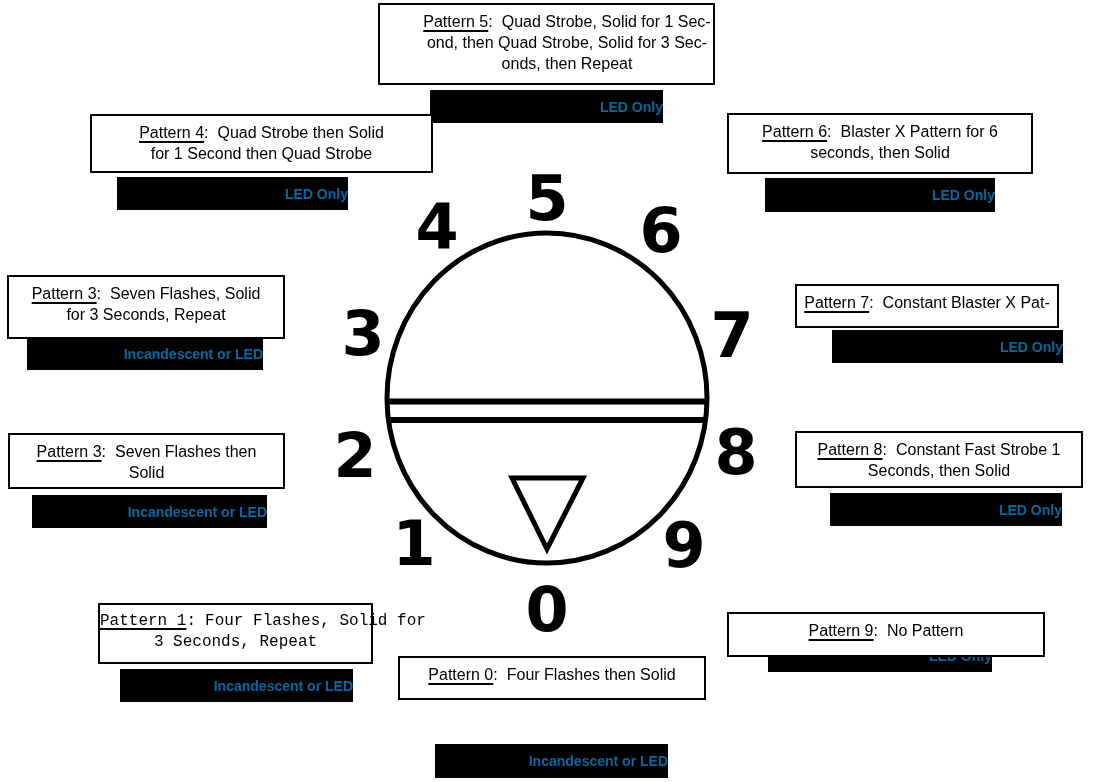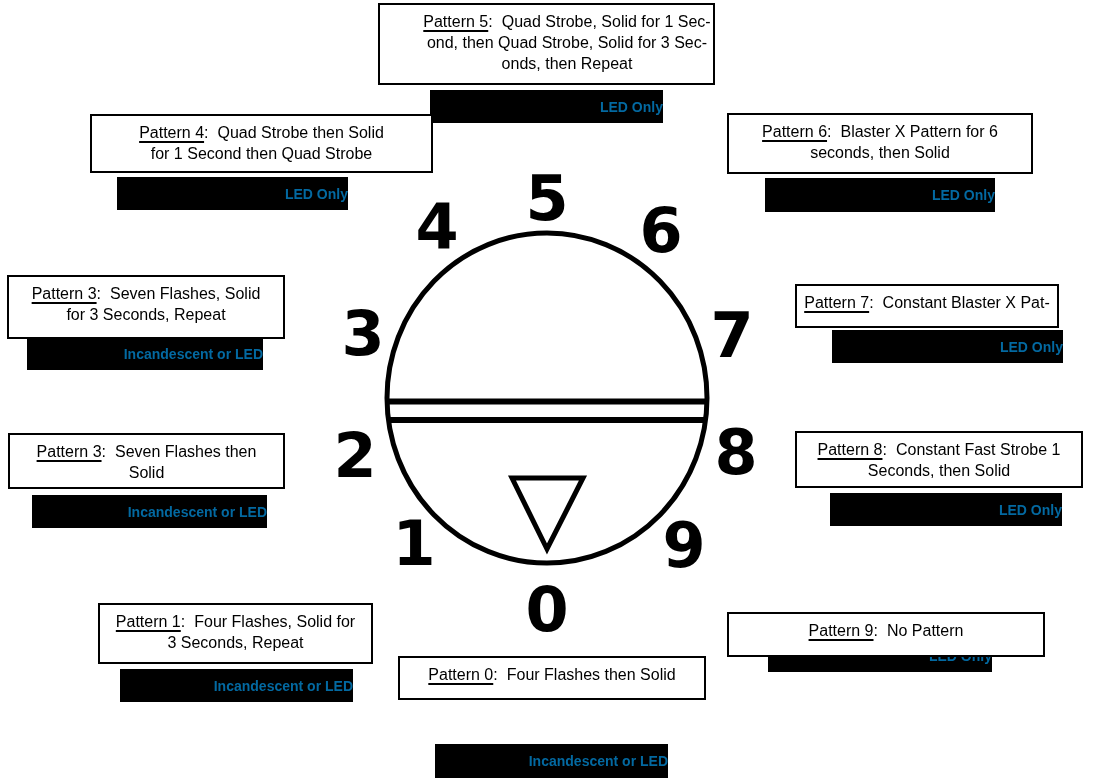--- a/index.html
+++ b/index.html
@@ -140,21 +140,21 @@
     </div>
 
   <div class="pbox" style="left:795px; top:431px; width:288px; height:57px;">
     <div class="pline"><span class="plabel">Pattern 8</span><span>:</span><span class="pdesc">Constant Fast Strobe 1</span></div>
     <div class="pline">Seconds, then Solid</div>
   </div>
   <div class="pbar" style="left:830px; top:493px; width:232px; height:33px;">
       <span>LED Only</span>
     </div>
 
-  <div class="pbox" style="left:98px; top:603px; width:275px; height:61px;">
+  <div class="pbox" style="left:98px; top:603px; width:275px; height:61px;font-family:Liberation Mono, monospace;">
     <div class="pline"><span class="plabel">Pattern 1</span><span>:</span><span class="pdesc">Four Flashes, Solid for</span></div>
     <div class="pline">3 Seconds, Repeat</div>
   </div>
   <div class="pbar" style="left:120px; top:669px; width:233px; height:33px;">
       <span>Incandescent or LED</span>
     </div>
 
   <div class="pbox" style="left:727px; top:612px; width:318px; height:45px;">
     <div class="pline"><span class="plabel">Pattern 9</span><span>:</span><span class="pdesc">No Pattern</span></div>
   </div>

